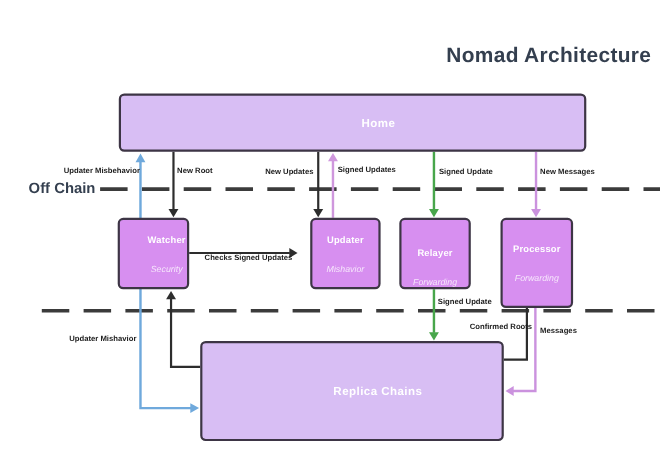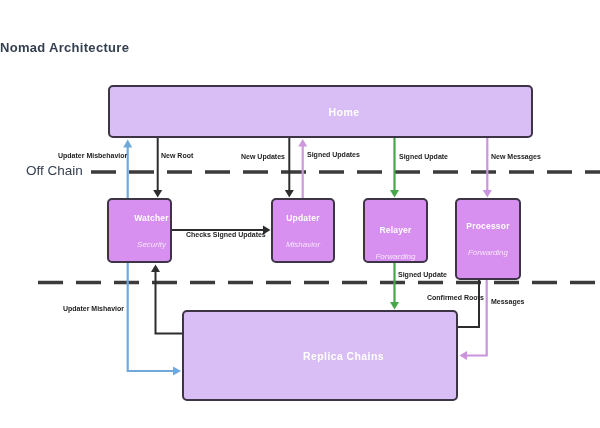--- a/index.html
+++ b/index.html
@@ -4,44 +4,44 @@
 <style>
   html,body { margin:0; padding:0; }
   body { font-family: "Liberation Sans", sans-serif; background:#ffffff; }
   #canvas {
     position:relative; width:600px; height:428px; background:#ffffff;
     overflow:hidden;
   }
   #wires { position:absolute; left:0; top:0; }
 
   .title {
-    position:absolute; left:0; top:40px; width:592px; text-align:left;
-    font-size:13px; font-weight:bold; color:var(--title-text,#343f4f);
+    position:absolute; left:0; top:40px; width:592px; text-align:right;
+    font-size:19px; font-weight:bold; color:var(--title-text,#343f4f);
     letter-spacing:.3px;
   }
   .lane-label {
-    position:absolute; left:26px; top:163px; font-size:13.5px; font-weight:normal;
+    position:absolute; left:26px; top:163px; font-size:13.5px; font-weight:bold;
     color:var(--title-text,#2e3640);
   }
 
   .node {
     position:absolute; box-sizing:border-box;
     border:2px solid var(--node-border,#3d3545); border-radius:5px;
     display:flex; flex-direction:column; align-items:center; justify-content:center;
     color:var(--node-text,#fff); text-align:center;
   }
   .node.light { background:var(--node-fill-light,#d8bef4); }
   .node.bright { background:var(--node-fill-bright,#d78ff0); }
   .node .name  { font-weight:bold; font-size:8.5px; letter-spacing:.2px; }
   .node .role  { font-style:italic; font-size:8px; color:rgba(255,255,255,.78); margin-top:17px; }
   .node.wide .name { font-size:10.5px; letter-spacing:.4px;padding-left:47px; }
 
   #node-home      { left:108px; top:85px;  width:425px; height:53px; }
   #node-watcher   { left:107px; top:198px; width:65px;  height:65px;padding-left:24px; }
-  #node-updater   { left:271px; top:198px; width:64px;  height:65px; }
+  #node-updater   { left:282px; top:198px; width:64px;  height:65px; }
   #node-relayer   { left:363px; top:198px; width:65px;  height:65px;justify-content:flex-end; }
   #node-processor { left:455px; top:198px; width:66px;  height:82px; }
   #node-replica   { left:182px; top:310px; width:276px; height:91px; }
 
   .elabel {
     position:absolute; font-size:7px; font-weight:bold;
     color:var(--label-text,#1c1c1c); white-space:nowrap;
   }
   #lab-updater-misbehavior { left:58px;  top:152px; width:66px; text-align:right; }
   #lab-new-root            { left:161px; top:152px; }

